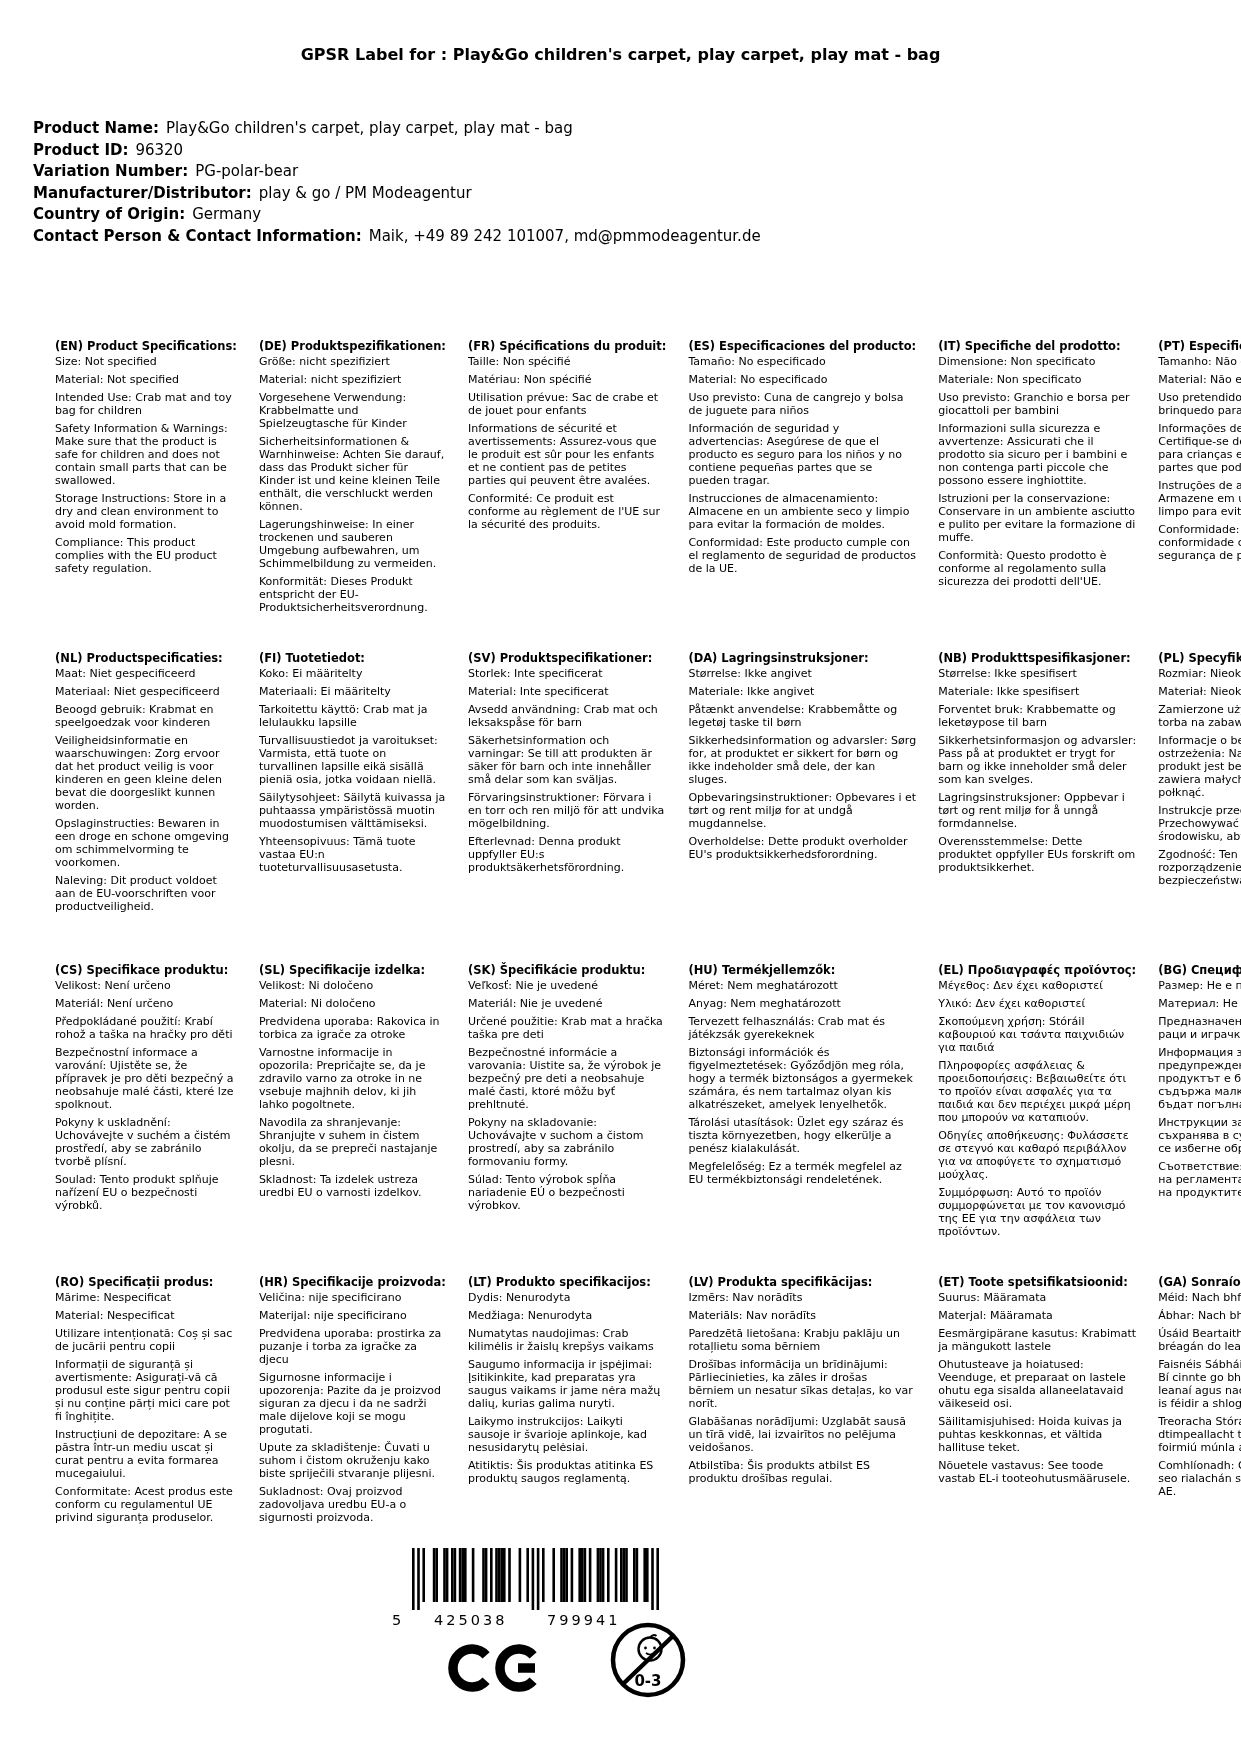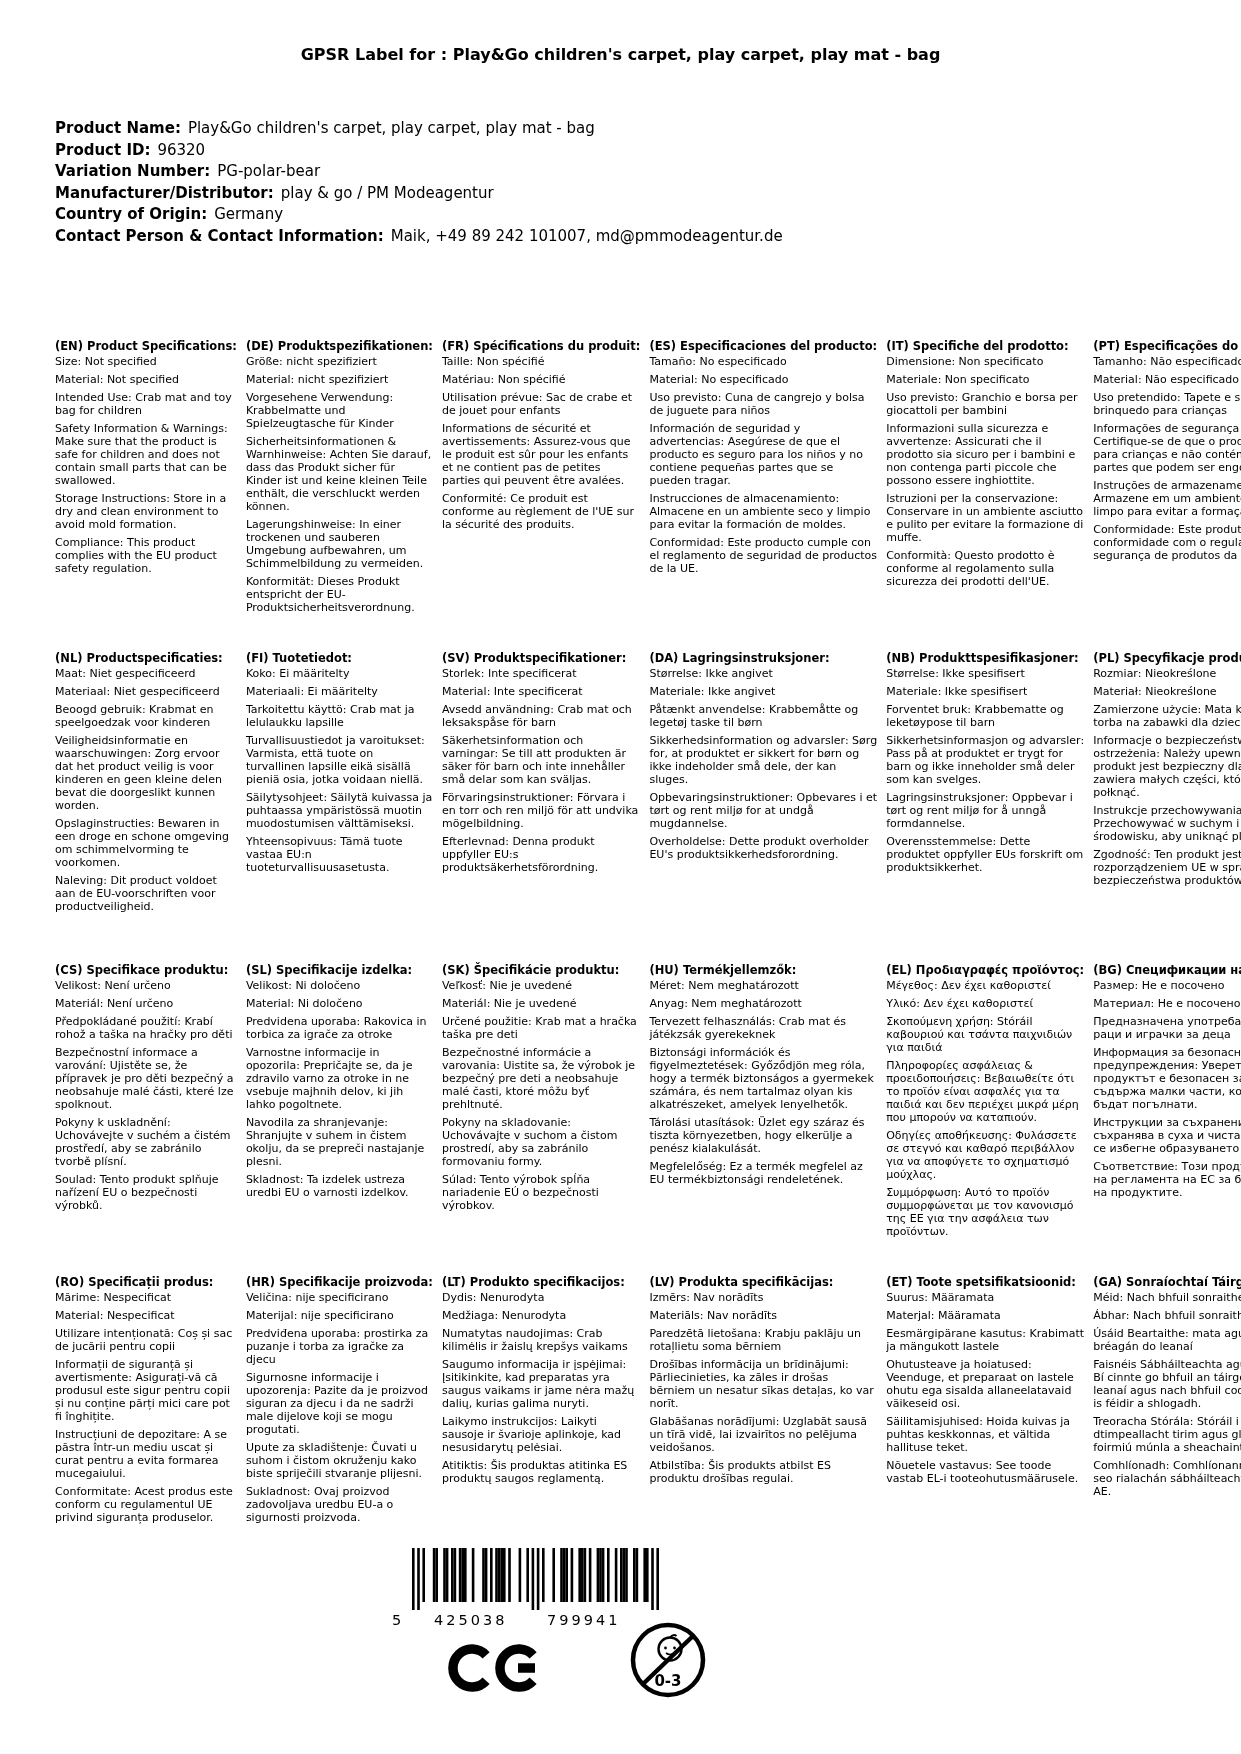--- a/index.html
+++ b/index.html
@@ -4,43 +4,43 @@
 <style>
   html,body{margin:0;padding:0;}
   body{
     width:1241px;height:1754px;background:#ffffff;color:#000;
     font-family:"DejaVu Sans",sans-serif;overflow:hidden;position:relative;
   }
   .title{
     margin:44px auto 0;max-width:960px;text-align:center;
     font-size:16px;font-weight:bold;line-height:1.4;
   }
-  .info{margin:52px 0 0 55px;font-size:15px;line-height:21.5px;}
+  .info{margin:52px 0 0 33px;font-size:15px;line-height:21.5px;}
   .irow{white-space:nowrap;}
   .ilabel{font-weight:bold;}
   .ivalue{margin-left:7px;}
   .grid{
     position:absolute;left:55px;top:340px;width:1162px;
-    display:grid;grid-template-columns:repeat(6,1fr);column-gap:9px;
+    display:grid;grid-template-columns:repeat(6,1fr);column-gap:22px;
     grid-auto-rows:312px;
   }
   .cell{font-size:11px;line-height:13px;}
   .cell h3{
     font-size:11.5px;font-weight:bold;margin:0 0 2px 0;
     white-space:nowrap;overflow:visible;
   }
   .cell p{margin:0 0 5px 0;overflow-wrap:break-word;}
   .barcode-wrap{position:absolute;left:392px;top:1548px;width:290px;}
   .barcode-wrap svg{display:block;margin-left:20px;}
   .bdigits{position:relative;height:20px;font-size:14.5px;letter-spacing:3px;margin-top:2px;}
   .bd-first{position:absolute;left:0;top:0;}
   .bd-left{position:absolute;left:42px;top:0;}
   .bd-right{position:absolute;left:155px;top:0;}
   .ce-wrap{position:absolute;left:448px;top:1642px;}
-  .age-wrap{position:absolute;left:628px;top:1620px;}
+  .age-wrap{position:absolute;left:608px;top:1620px;}
 </style>
 </head>
 <body>
 
 <h1 class="title">GPSR Label for : Play&amp;Go children's carpet, play carpet, play mat - bag</h1>
 
 <div class="info">
   <div class="irow"><span class="ilabel">Product Name:</span><span class="ivalue">Play&amp;Go children's carpet, play carpet, play mat - bag</span></div>
   <div class="irow"><span class="ilabel">Product ID:</span><span class="ivalue">96320</span></div>
   <div class="irow"><span class="ilabel">Variation Number:</span><span class="ivalue">PG-polar-bear</span></div>

